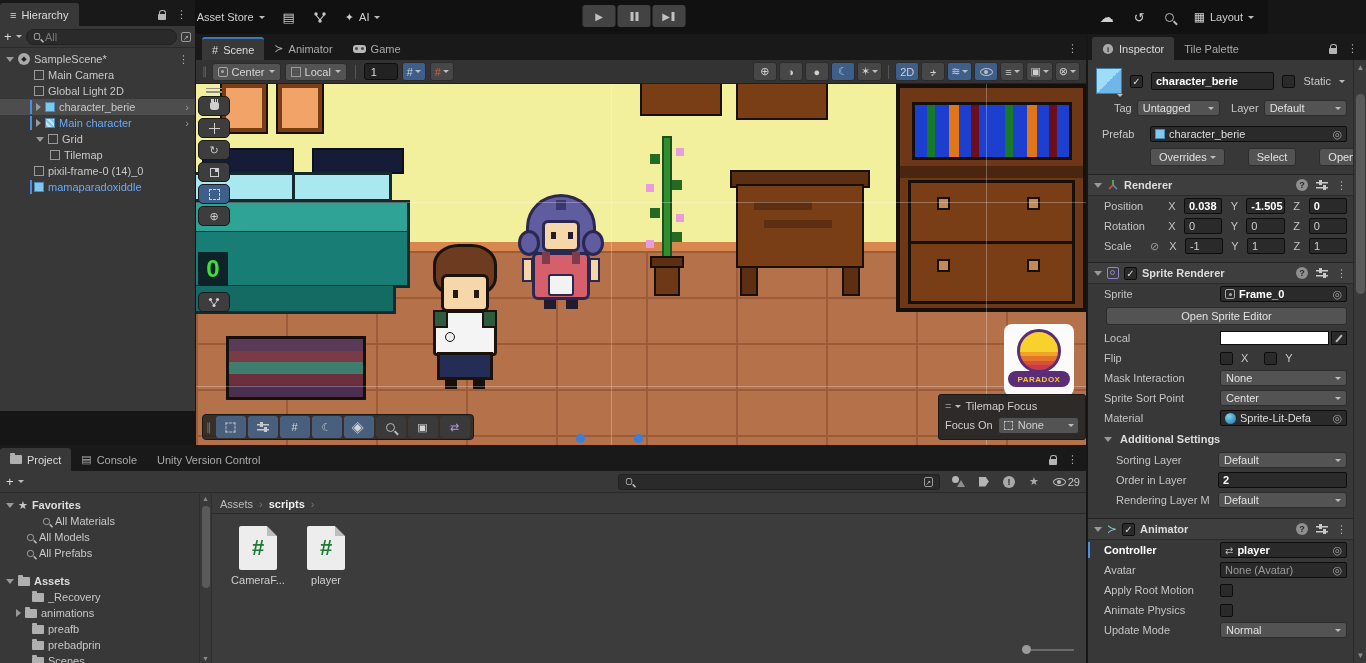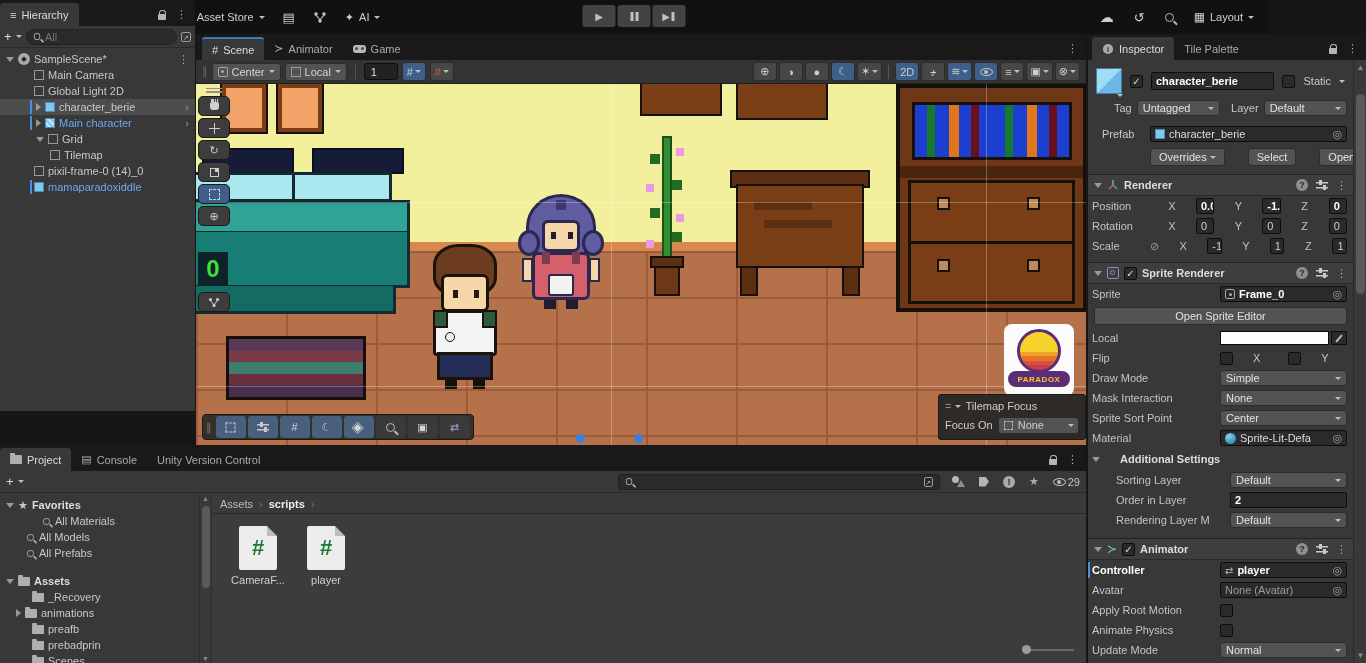--- a/index.html
+++ b/index.html
@@ -112,21 +112,21 @@
 .tf-dd{height:17px;background:#535353;border:1px solid #2C2C2C;border-radius:3px;display:flex;align-items:center;gap:4px;padding:0 4px;flex:1}
 .gridline{position:absolute;background:rgba(255,255,255,.28);z-index:3}
 .bluedot{position:absolute;width:9px;height:9px;border-radius:50%;background:#3D7FD6;z-index:9}
 
 .paradox{position:absolute;left:808px;top:240px;width:70px;height:72px;background:#FBFBFB;border-radius:8px;z-index:4}
 .paradox .sun{position:absolute;left:13px;top:5px;width:44px;height:44px;border-radius:50%;border:3px solid #5B2D77;background:linear-gradient(180deg,#F8D22C 0 52%,#F0A226 52% 64%,#E4742A 64% 76%,#D8503C 76% 88%,#C83A4C 88% 100%)}
 .paradox .banner{position:absolute;left:4px;top:47px;width:62px;height:16px;background:#5B2D77;border-radius:8px;color:#F5C832;font-size:8px;font-weight:bold;letter-spacing:.5px;display:flex;align-items:center;justify-content:center}
 
 #inspector{left:1088px;top:34px;width:278px;height:629px;overflow:hidden}
 .insp-body{position:absolute;top:26px;left:0;right:13px;bottom:0;overflow:hidden}
-.irow{display:flex;align-items:center;height:20px;padding:0 6px 0 4px;gap:20px}
+.irow{display:flex;align-items:center;height:20px;padding:0 6px 0 16px;gap:8px}
 .ilabel{width:108px;flex:none;color:#C4C4C4;white-space:nowrap;overflow:hidden}
 .ival{flex:1;display:flex;align-items:center}
 .dfield{flex:1;height:16px;background:#2A2A2A;border:1px solid #0D0D0D;border-radius:2px;display:flex;align-items:center;gap:4px;padding:0 4px;color:#DDD}
 .ddown{flex:1;height:16px;background:#535353;border:1px solid #2C2C2C;border-radius:3px;display:flex;align-items:center;gap:4px;padding:0 5px;color:#E2E2E2}
 .ddown .caret{margin-left:auto}
 .chk{width:13px;height:13px;background:#2A2A2A;border:1px solid #0D0D0D;border-radius:2px;display:inline-flex;align-items:center;justify-content:center;color:#DDD;font-size:10px;flex:none}
 .comp-head{height:22px;background:#3E3E3E;border-top:1px solid #232323;border-bottom:1px solid #2A2A2A;display:flex;align-items:center;gap:5px;padding:0 6px}
 .comp-head .t{font-weight:bold;color:#DDD}
 .comp-head .right{margin-left:auto;display:flex;align-items:center;gap:8px}
 .axis{color:#C4C4C4;width:8px;text-align:center;flex:none}
@@ -684,27 +684,20 @@
       </span>
     </div>
     <div class="irow">
       <span class="ilabel">Flip</span>
       <span class="chk"></span>
         <span>X</span>
       <span class="chk" style="margin-left:8px"></span>
         <span>Y</span>
     </div>
     <div class="irow">
-      <span class="ilabel">Draw Mode</span>
-      <span class="ddown">
-          <span>Simple</span>
-          <span class="caret sm"></span>
-        </span>
-    </div>
-    <div class="irow">
       <span class="ilabel">Mask Interaction</span>
       <span class="ddown">
           <span>None</span>
           <span class="caret sm"></span>
         </span>
     </div>
     <div class="irow">
       <span class="ilabel">Sprite Sort Point</span>
       <span class="ddown">
           <span>Center</span>

